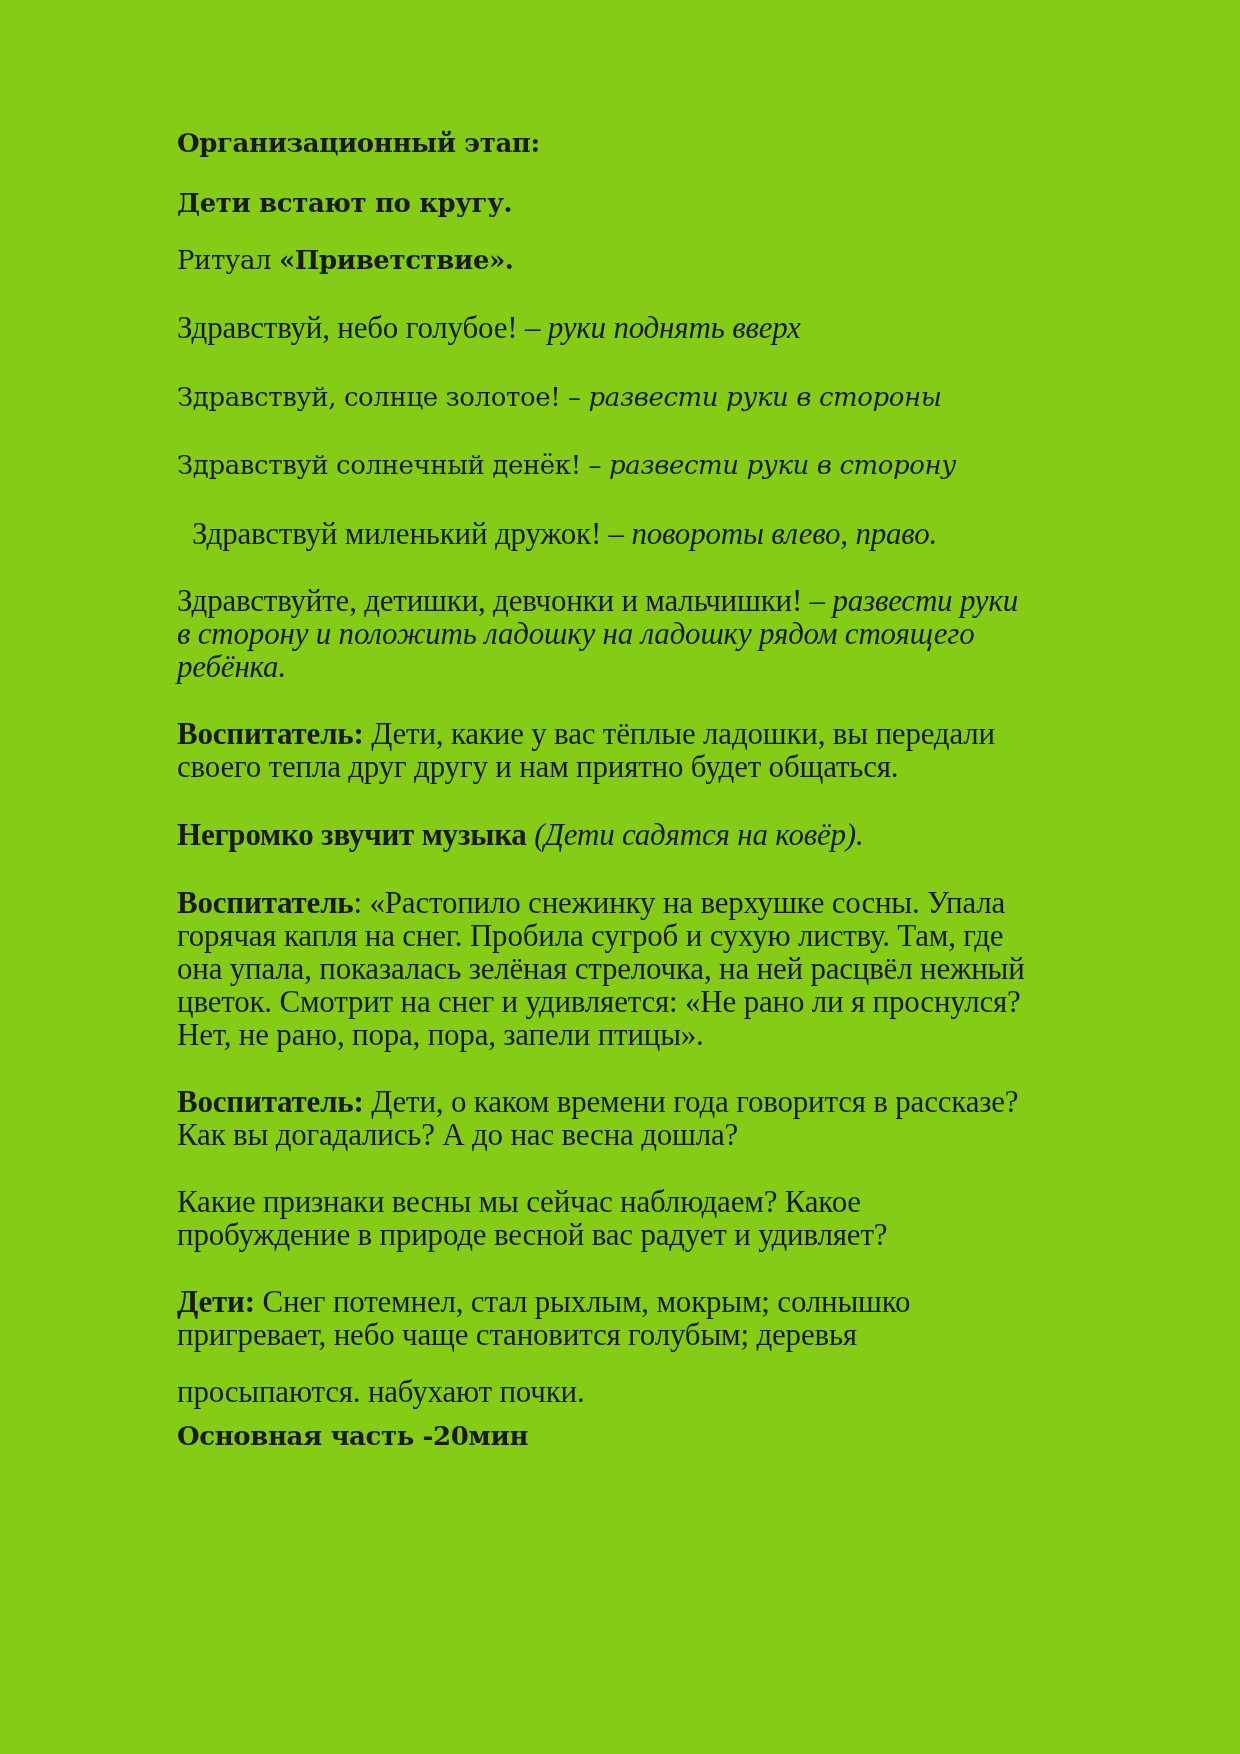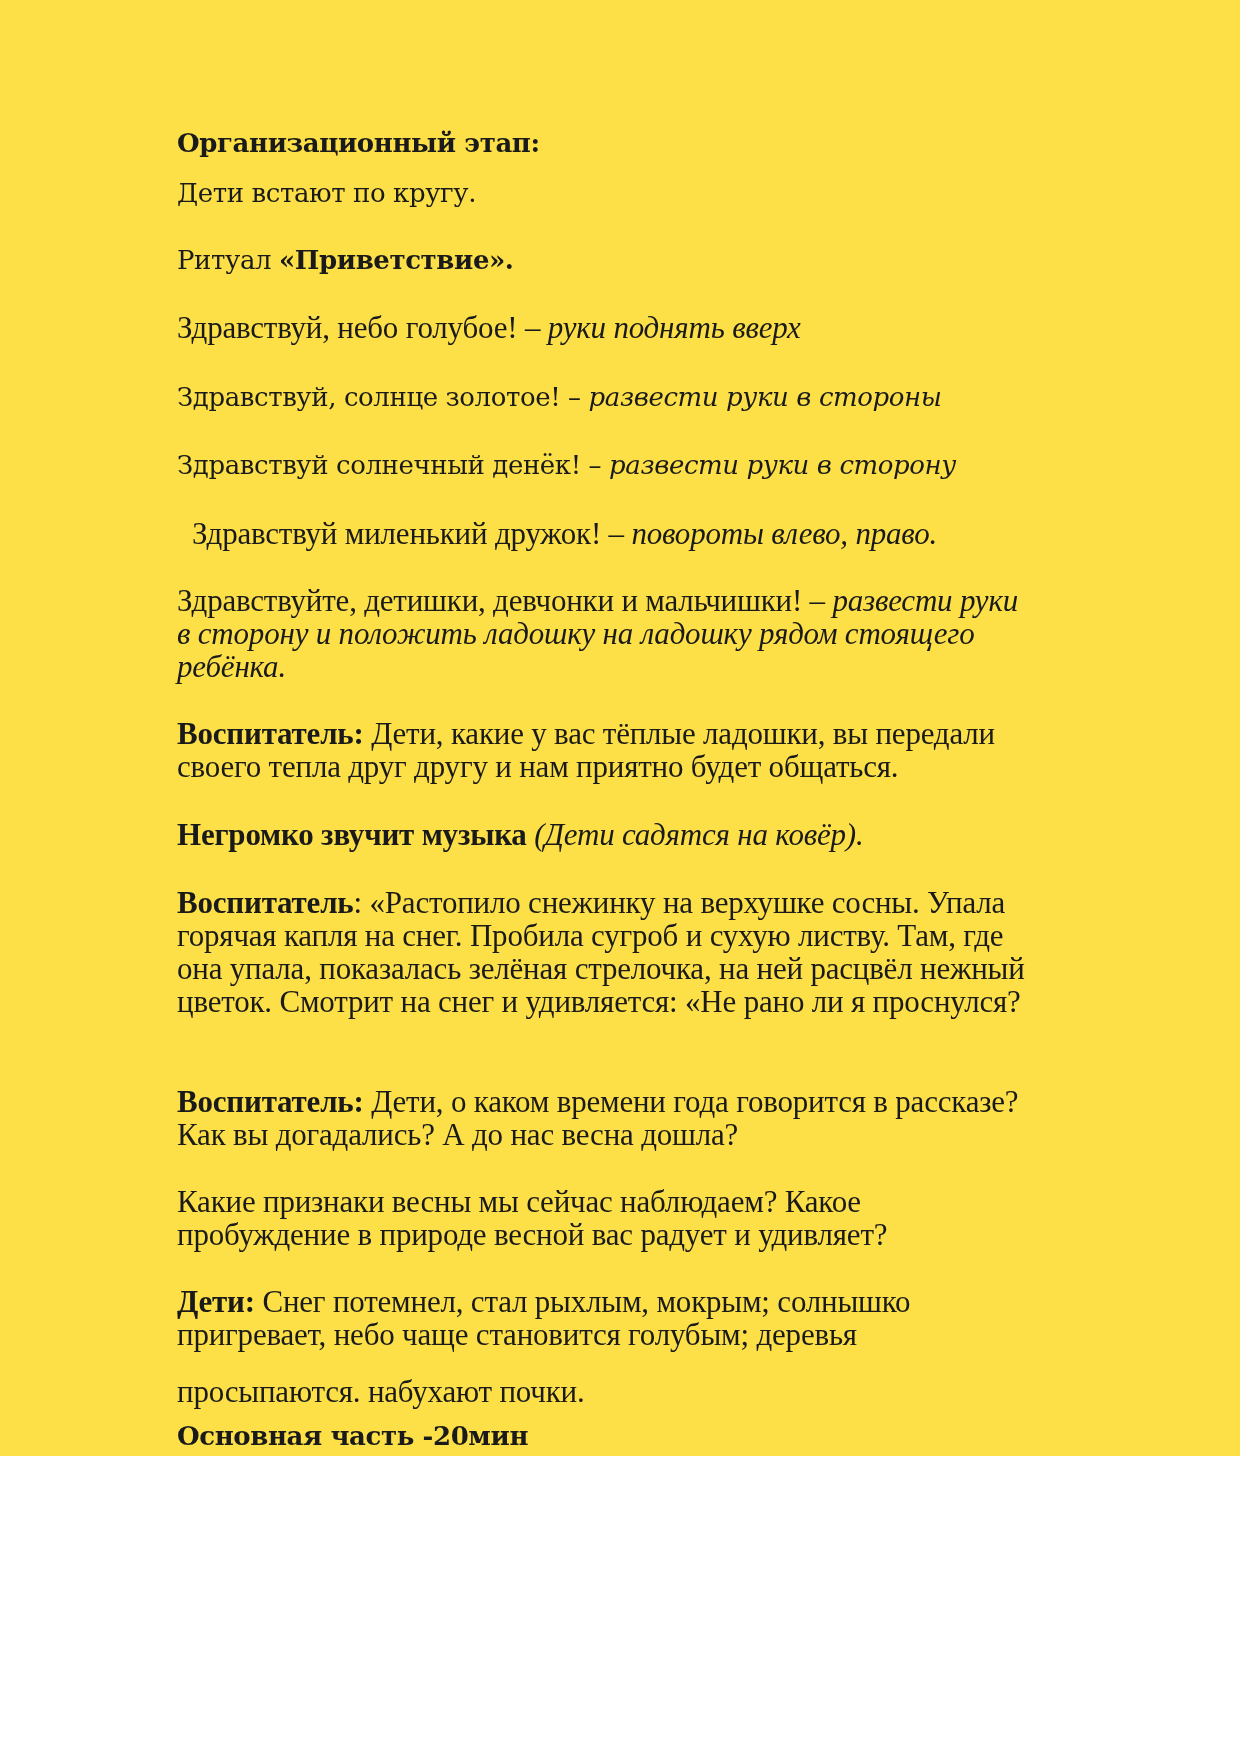--- a/index.html
+++ b/index.html
@@ -12,22 +12,22 @@
       height: 1754px;
       position: relative;
       overflow: hidden;
       font-family: "DejaVu Serif", "Liberation Serif", serif;
       color: #1a1a1a;
     }
     .page {
       position: absolute;
       left: 0; top: 0;
       width: 1240px;
-      height: 1456px;
-      background: #fde047;
+      height: 1754px;
+      background: #84cc16;
     }
     .line {
       position: absolute;
       left: 177px;
       white-space: nowrap;
       font-size: 27px;
       line-height: 34px;
       letter-spacing: -0.3px;
     }
     .b { font-weight: bold; }
@@ -45,21 +45,21 @@
   </style>
 </head>
 <body>
 
 <div class="page">
 
   <div class="line wide b" style="top:126px;">
     <span>Организационный этап:</span>
   </div>
 
-  <div class="line wide" style="top:176px;">
+  <div class="line wide" style="top:186px;font-weight:bold;">
     <span>Дети встают по кругу.</span>
   </div>
 
   <div class="line wide" style="top:243px;">
     <span>Ритуал </span><span class="b">«Приветствие».</span>
   </div>
 
   <div class="line cond" style="top:311px;">
     <span>Здравствуй, небо голубое! – </span><span class="i">руки поднять вверх</span>
   </div>
@@ -102,20 +102,23 @@
   </div>
   <div class="line cond" style="top:919px;">
     <span>горячая капля на снег. Пробила сугроб и сухую листву. Там, где</span>
   </div>
   <div class="line cond" style="top:952px;">
     <span>она упала, показалась зелёная стрелочка, на ней расцвёл нежный</span>
   </div>
   <div class="line cond" style="top:985px;">
     <span>цветок. Смотрит на снег и удивляется: «Не рано ли я проснулся?</span>
   </div>
+  <div class="line cond" style="top:1018px;">
+    <span>Нет, не рано, пора, пора, запели птицы».</span>
+  </div>
 
   <div class="line cond" style="top:1085px;">
     <span class="b">Воспитатель:</span><span> Дети, о каком времени года говорится в рассказе?</span>
   </div>
   <div class="line cond" style="top:1118px;">
     <span>Как вы догадались? А до нас весна дошла?</span>
   </div>
 
   <div class="line cond" style="top:1185px;">
     <span>Какие признаки весны мы сейчас наблюдаем? Какое</span>

